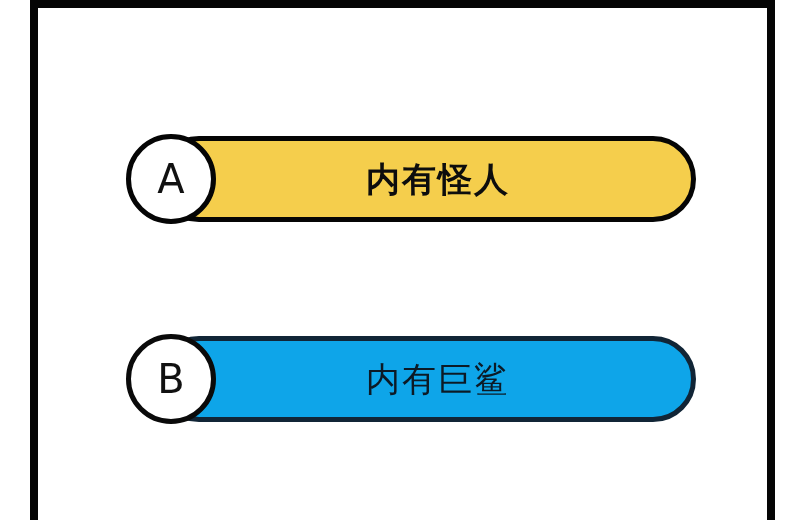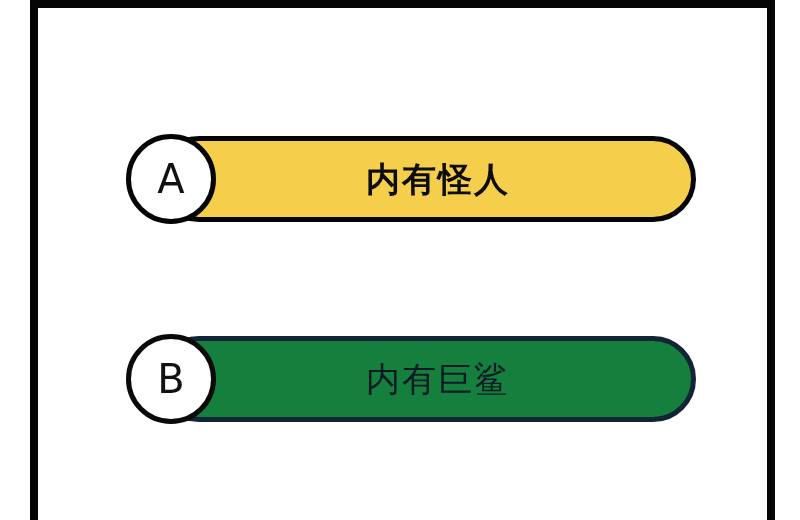--- a/index.html
+++ b/index.html
@@ -74,21 +74,21 @@
     border: 5px solid #050505;
     display: flex;
     align-items: center;
     justify-content: center;
   }
   .pill.pill-a {
     background: #f5ce4c;
     border-color: #050505;
   }
   .pill.pill-b {
-    background: #15803d;
+    background: #0ea5e9;
     border-color: #112536;
   }
 
   .pill-label {
     font-size: 34px;
     font-weight: 700;
     letter-spacing: 2px;
     color: #0d0d0d;
     line-height: 1;
     padding-left: 24px;

